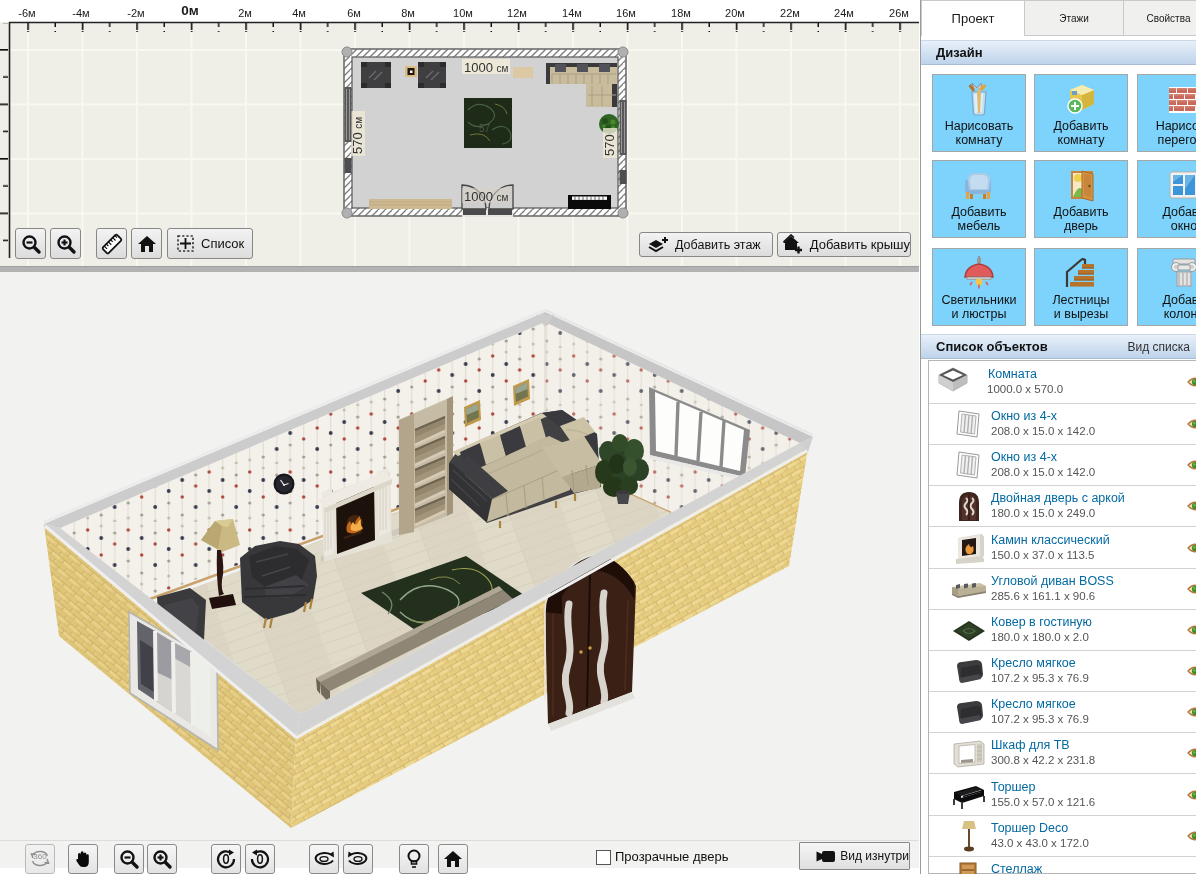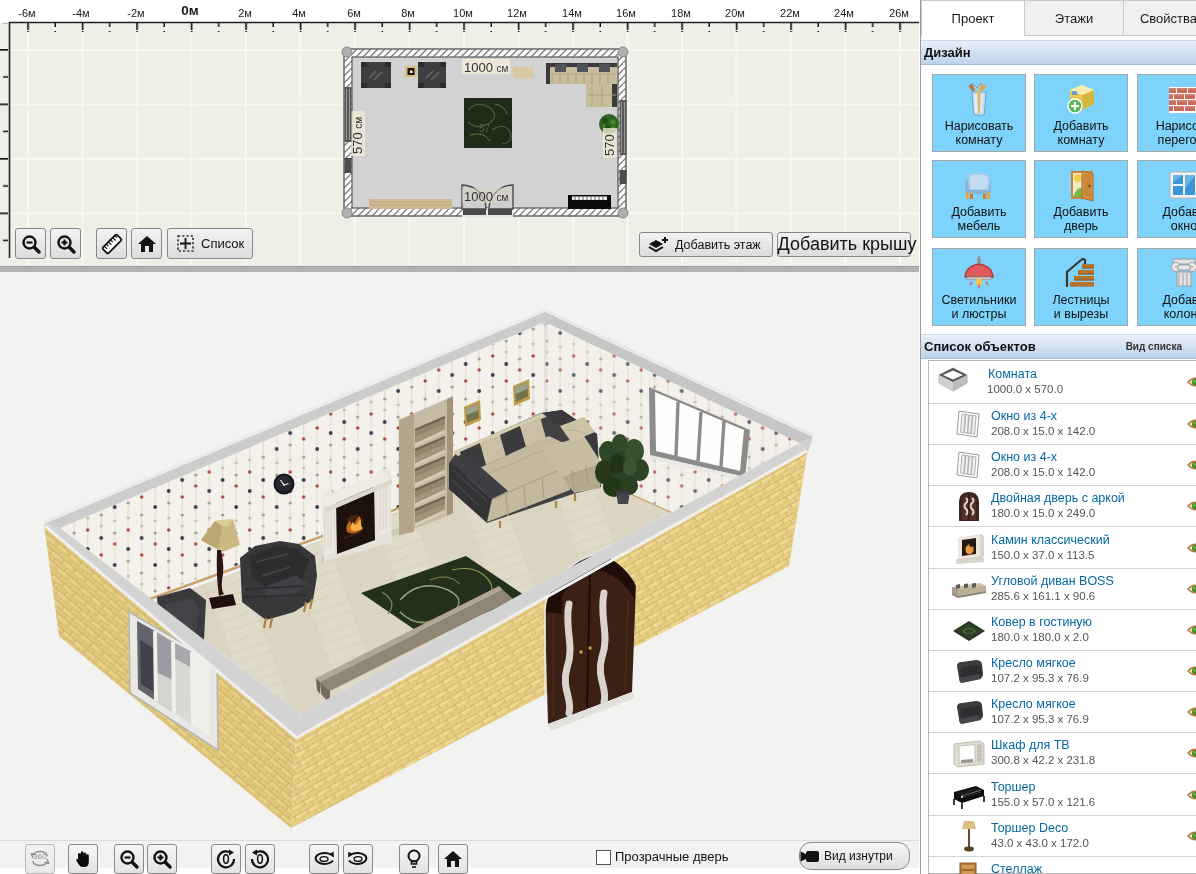--- a/index.html
+++ b/index.html
@@ -8,24 +8,24 @@
 .tb{position:absolute;box-sizing:border-box;height:31px;white-space:nowrap;background:linear-gradient(#f3f3f3,#dcdcdc);
   border:1px solid #878787;border-radius:3px;display:flex;align-items:center;justify-content:center;
   font-size:13px;color:#111}
 
 #bar3d{position:absolute;left:0;top:840px;width:919px;height:28px;background:#f2f2f1;border-top:1px solid #dcdcdc;box-sizing:border-box}
 .tb3{position:absolute;box-sizing:border-box;width:30px;height:30px;top:3px;background:linear-gradient(#f6f6f6,#e2e2e2);
   border:1px solid #8a8a8a;border-radius:3px;display:flex;align-items:center;justify-content:center}
 
 #panel{position:absolute;left:920px;top:0;width:276px;height:874px;background:#fff;border-left:1px solid #9a9a9a;box-sizing:border-box}
 .tab{position:absolute;top:0;height:36px;box-sizing:border-box;display:flex;align-items:center;justify-content:center;
-  font-size:13px;color:#1a1a1a;background:#f0f0ee;border:1px solid #c9c9c9;border-left:none}
+  font-size:10px;color:#1a1a1a;background:#f0f0ee;border:1px solid #c9c9c9;border-left:none}
 .hdr{position:absolute;left:0;width:276px;height:25px;background:linear-gradient(#e8f0fa,#bed3ea);
   border-top:1px solid #cdd8e6;border-bottom:1px solid #a8bcd4;box-sizing:border-box;
-  font-size:13px;font-weight:bold;color:#111;line-height:24px;padding-left:3px}
+  font-size:13px;font-weight:bold;color:#111;line-height:24px;padding-left:15px}
 .pb{position:absolute;width:94px;height:78px;background:#7dd3fc;border:1px solid #a6a6a6;box-sizing:border-box;
   text-align:center;font-size:12.5px;color:#111;line-height:14px}
 .pb .lbl{position:absolute;left:0;right:0;top:44px}
 .pb svg{position:absolute;left:50%;margin-left:-19px;top:5px}
 #list{position:absolute;left:7px;top:360px;width:269px;height:514px;background:#fff;border:1px solid #b5b5b5;border-right:none;box-sizing:border-box}
 .row{position:absolute;left:0;width:269px;height:41px;border-bottom:1px solid #d2d2d2;box-sizing:border-box}
 .row .nm{position:absolute;left:62px;top:5px;font-size:12.5px;color:#0369a1;white-space:nowrap}
 .row .dm{position:absolute;left:62px;top:21px;font-size:11.5px;color:#555;white-space:nowrap}
 .row svg.ic{position:absolute;left:24px;top:4px}
 .row svg.eye{position:absolute;left:258px;top:14px}
@@ -192,21 +192,21 @@
 <span>Список</span>
     </div>
 <div class="tb" style="left:639px;top:232px;width:134px;height:25px;justify-content:flex-start;padding-left:7px;font-size:12.5px">
 <svg width="21" height="19" viewBox="0 0 21 19" style="margin-right:7px">
         <path d="M2,9 L9,5 L16,9 L9,13 Z" fill="#111"></path>
         <path d="M2,12 L9,16 L16,12" fill="none" stroke="#111" stroke-width="2"></path>
         <path d="M15,5 h6 M18,2 v6" stroke="#111" stroke-width="2"></path>
       </svg>
 <span>Добавить этаж</span>
     </div>
-<div class="tb" style="left:777px;top:232px;width:134px;height:25px;justify-content:center;padding-left:0;font-size:18px">
+<div class="tb" style="left:777px;top:232px;width:134px;height:25px;justify-content:flex-end;padding-left:0;font-size:13px">
 <svg width="22" height="21" viewBox="0 0 22 21" style="margin-right:6px">
         <path d="M9,2 L17,9 H15 V16 H3 V9 H1 Z" fill="#111"></path>
         <path d="M12,3.5 L9,1 L1.5,8" fill="none" stroke="#111" stroke-width="1.6"></path>
         <path d="M13,16 h7 M16.5,12.5 v7" stroke="#111" stroke-width="2.4"></path>
       </svg>
 <span>Добавить крышу</span>
     </div>
 
 <div class="abs" style="left:0;top:266px;width:919px;height:6px;background:#b2b2b2;border-top:1px solid #a0a0a0;box-sizing:border-box"></div>
 <div class="abs" style="left:0;top:272px;width:919px;height:568px;background:#f2f2f1" id="v3dbg"></div>
@@ -483,21 +483,21 @@
           <path d="M7,19 h4" stroke="#111" stroke-width="1.6"></path>
         </svg>
       </div>
 <div class="tb3" style="left:438px">
 <svg width="20" height="20" viewBox="0 0 20 20">
           <path d="M10,2 L19,10 H16 V18 H12 V12 H8 V18 H4 V10 H1 Z" fill="#111"></path>
         </svg>
       </div>
 <div class="abs" style="left:596px;top:9px;width:13px;height:13px;background:#fff;border:1px solid #555"></div>
 <div class="abs" style="left:615px;top:8px;font-size:13px;color:#111">Прозрачные дверь</div>
-<div class="abs" style="left:799px;top:1px;width:111px;height:28px;background:linear-gradient(#f6f6f6,#dfdfdf);border:1px solid #888;border-radius:12px;box-sizing:border-box;display:flex;align-items:center;justify-content:flex-start;font-size:12px;color:#111">
+<div class="abs" style="left:799px;top:1px;width:111px;height:28px;background:linear-gradient(#f6f6f6,#dfdfdf);border:1px solid #888;border-radius:1px;box-sizing:border-box;display:flex;align-items:center;justify-content:flex-end;font-size:12px;color:#111">
 <svg width="19" height="13" viewBox="0 0 19 13" style="margin-right:5px">
           <rect x="6" y="1" width="13" height="11" rx="2" fill="#111"></rect>
           <path d="M6,4 L0.5,1.5 v10 L6,9 Z" fill="#111"></path>
         </svg>
 Вид изнутри</div>
 </div>
 
 <div id="panel">
 <div style="position:absolute;left:0;top:36px;width:276px;height:4px;background:#fff"></div>
 <div class="tab" style="left:0;width:104px;background:#fff;border-bottom:none;border-left:1px solid #c9c9c9;font-size:13px">Проект</div>
@@ -625,21 +625,21 @@
           <circle cx="11" cy="13" r="2" fill="#ccc"></circle>
 <circle cx="27" cy="13" r="4.5" fill="#eee" stroke="#9a9a9a"></circle>
           <circle cx="27" cy="13" r="2" fill="#ccc"></circle>
 <rect x="13" y="11" width="12" height="5" fill="#e8e8e8" stroke="#9a9a9a"></rect>
 <rect x="12" y="18" width="14" height="14" fill="#e4e4e4" stroke="#9a9a9a"></rect>
 <path d="M14,19 v12 M18,19 v12 M22,19 v12 M26,19 v12" stroke="#b8b8b8" stroke-width="1.6"></path>
         </svg>
 <div class="lbl">Добави<br>колонн</div>
       </div>
 <div class="hdr" style="top:334px">Список объектов
-<span style="position:absolute;right:15px;top:0;font-weight:bold;font-size:10px;color:#333">Вид списка</span></div>
+<span style="position:absolute;right:7px;top:0;font-weight:normal;font-size:12px;color:#333">Вид списка</span></div>
 <div id="list">
 <div class="row" style="top:0;height:43px">
 <svg class="ic" width="36" height="36" viewBox="0 0 36 36" style="left:6px;top:2px">
             <path d="M4,12 L18,5 L32,12 L32,20 L18,28 L4,20 Z" fill="#e8e8e8" stroke="#9a9a9a" stroke-width="0.8"></path>
             <path d="M4,12 L18,19 L18,28 L4,20 Z" fill="#cfcfcf"></path>
             <path d="M18,19 L32,12 L32,20 L18,28 Z" fill="#bdbdbd"></path>
             <path d="M4,12 L18,5 L32,12 L18,19 Z" fill="#55565a"></path>
             <path d="M8,12 L18,7.5 L28,12 L18,16.5 Z" fill="#fff"></path>
           </svg>
 <div class="nm" style="left:59px;top:6px">Комната</div>

